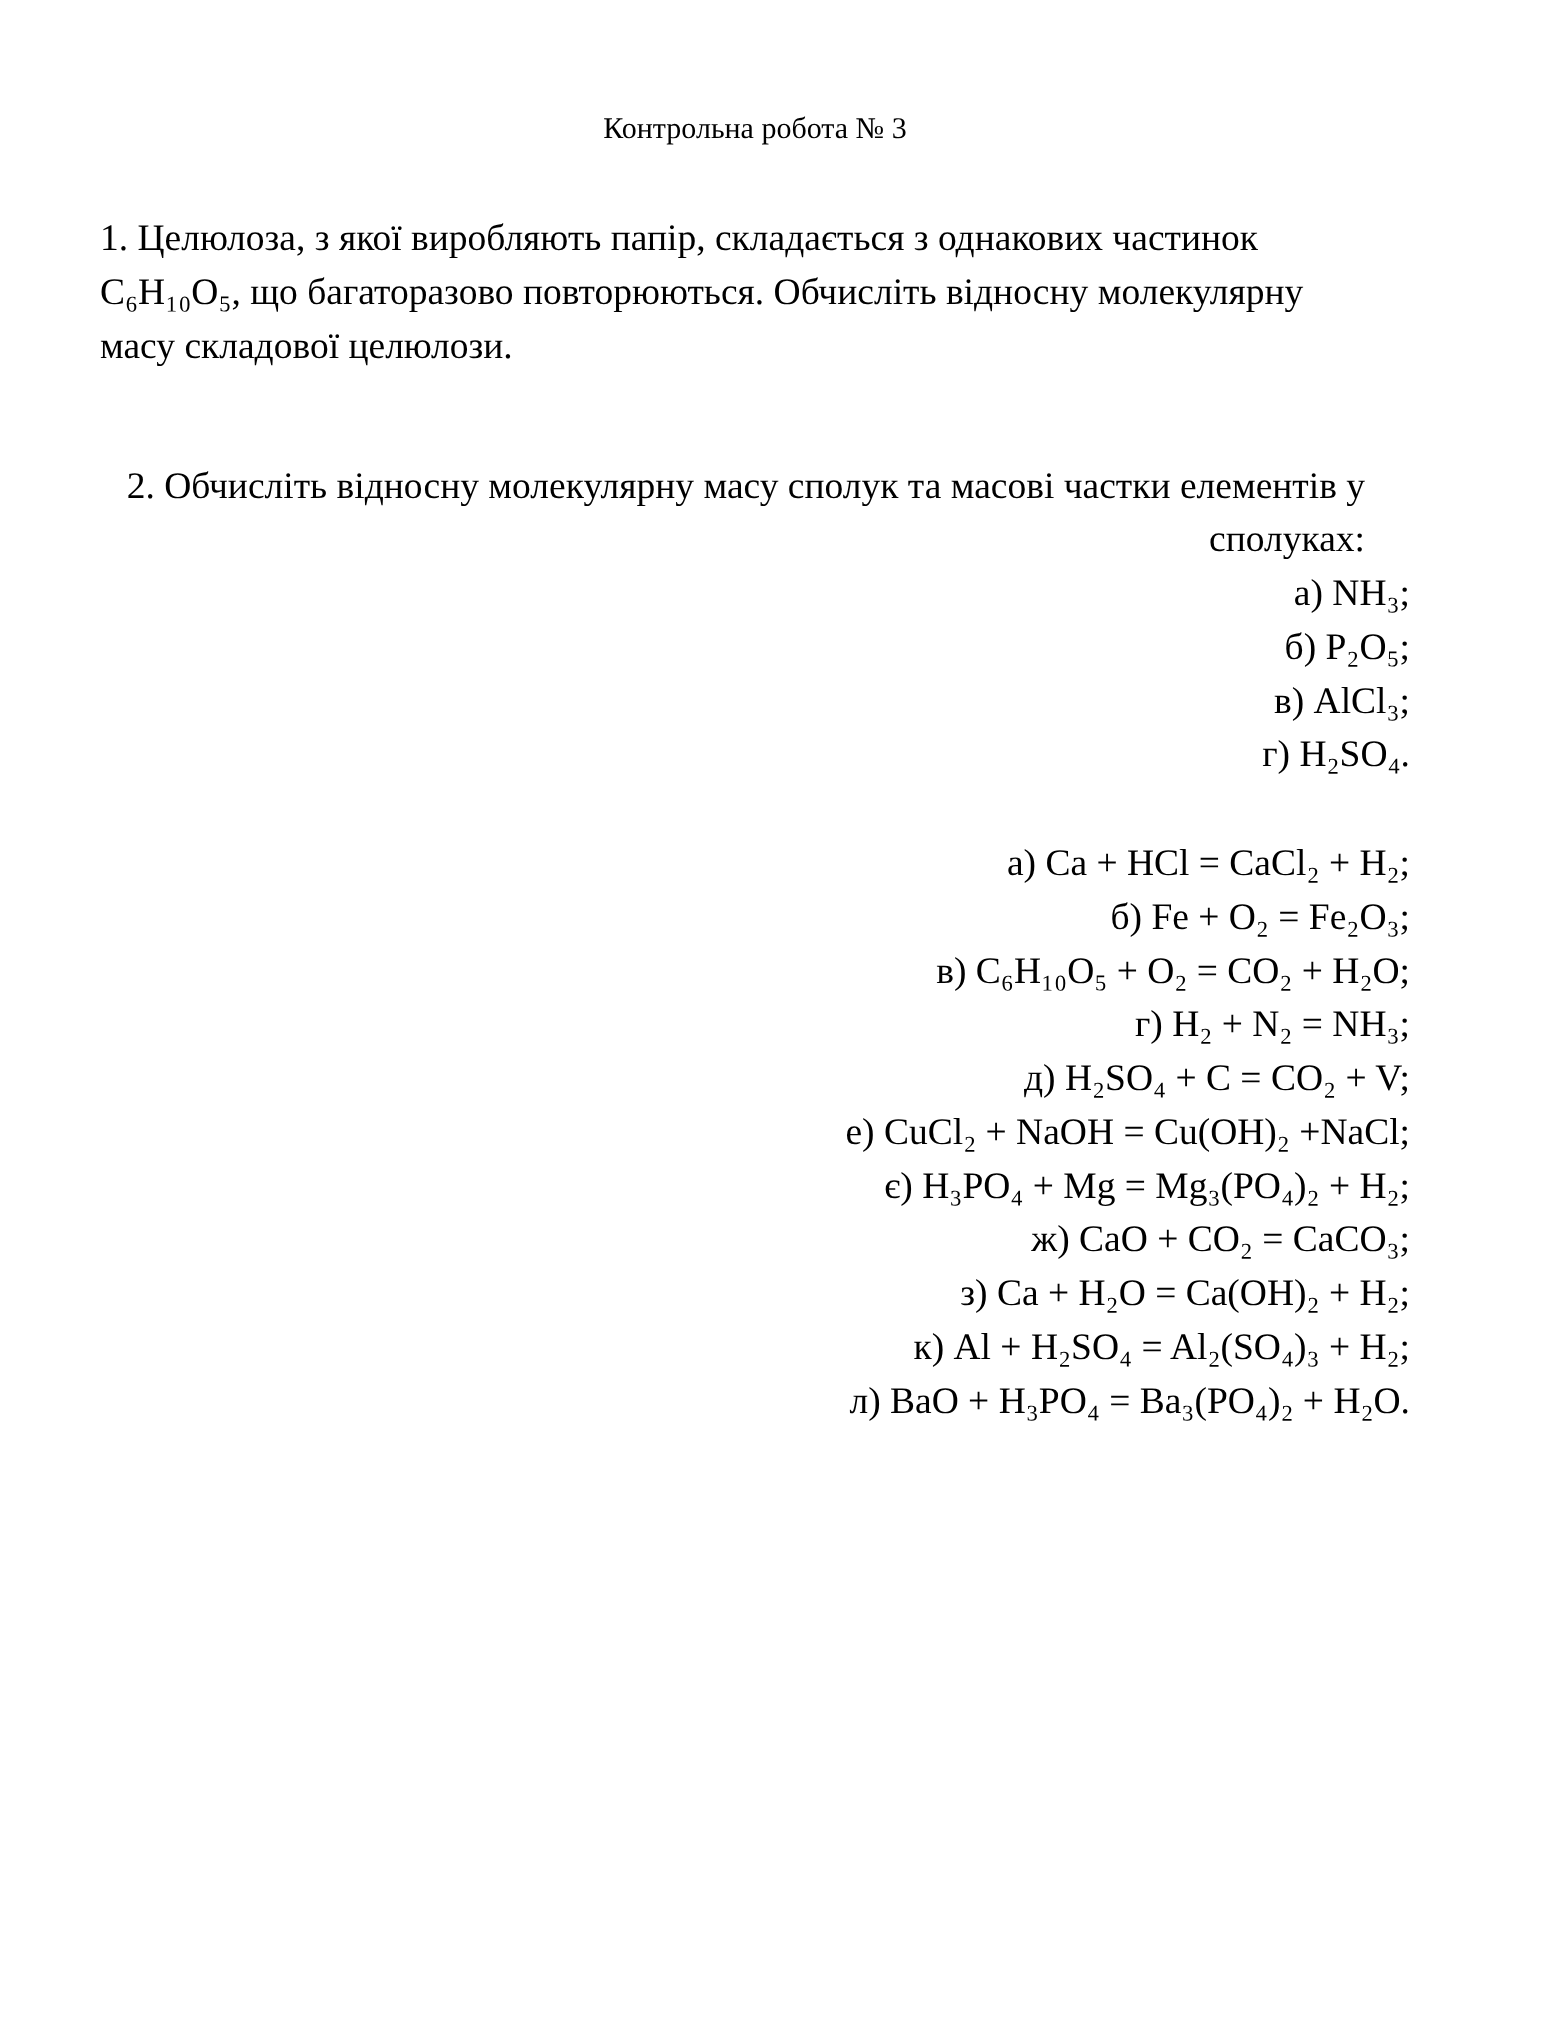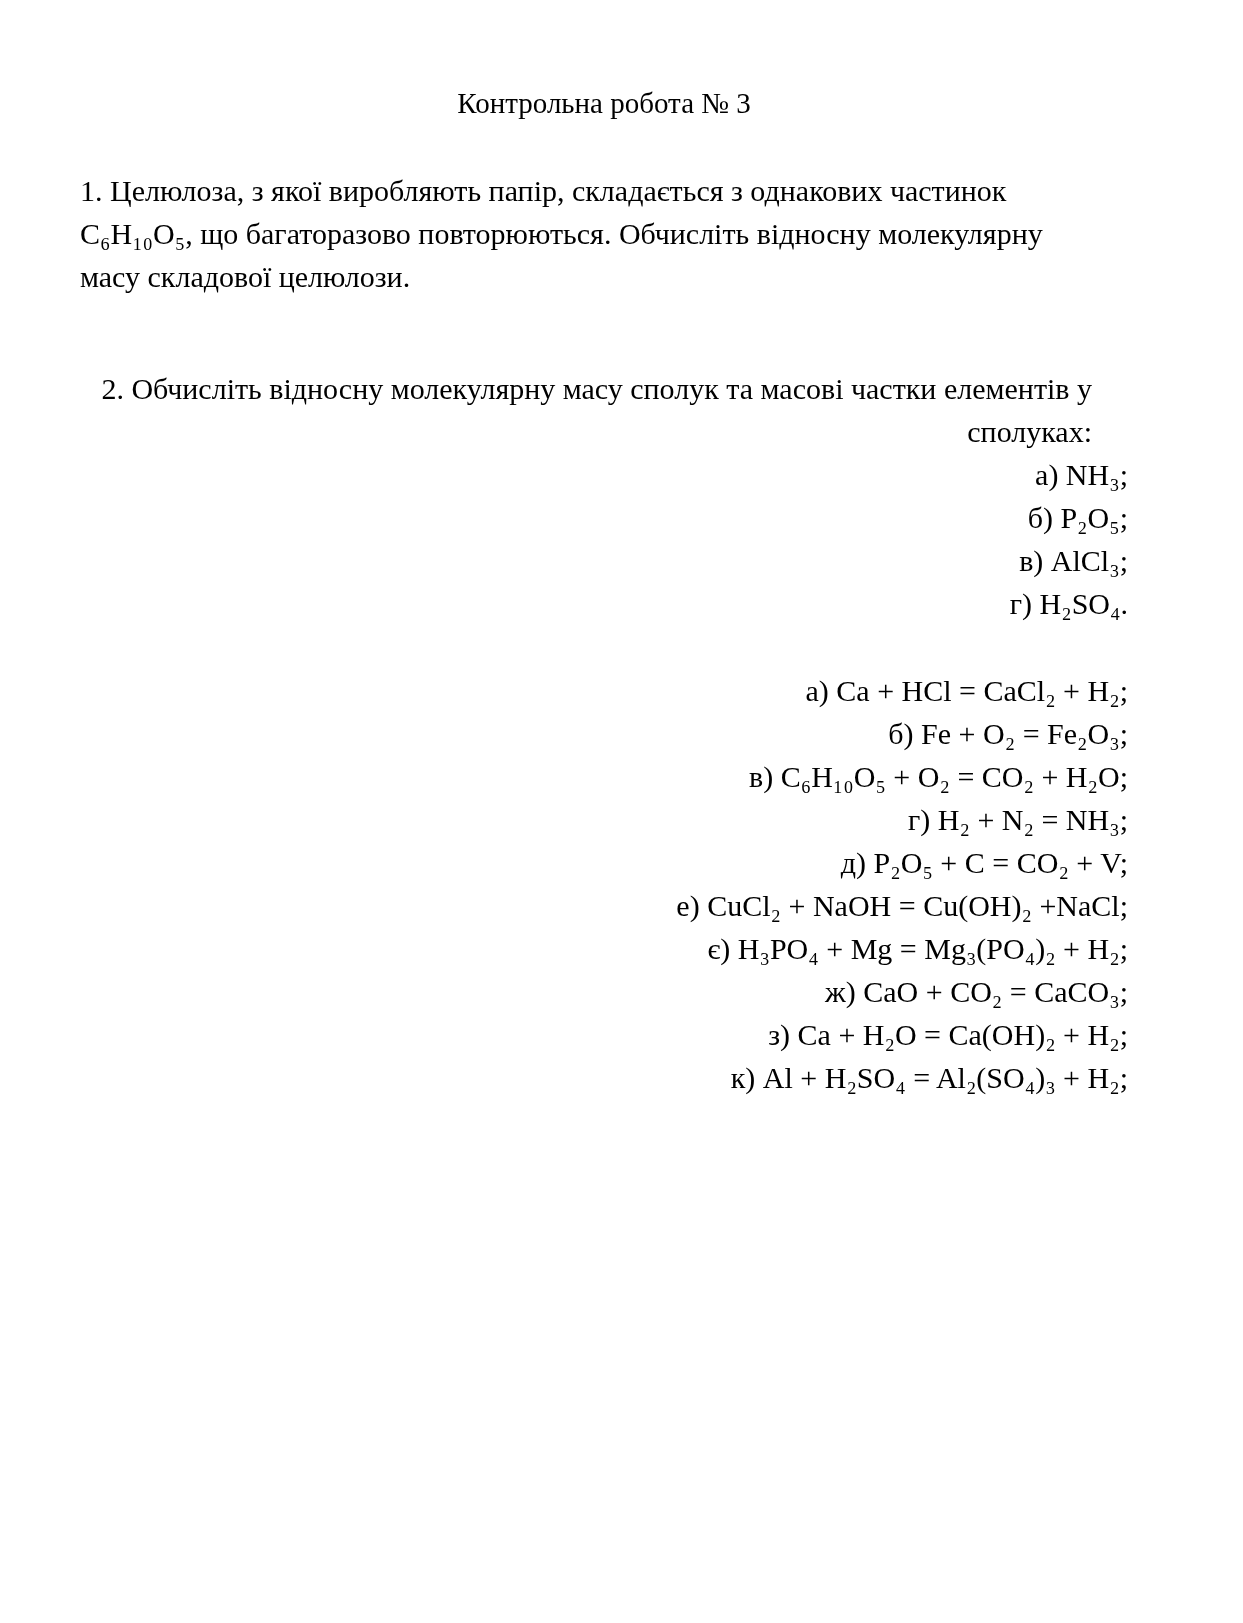--- a/index.html
+++ b/index.html
@@ -14,21 +14,21 @@
     box-sizing: border-box;
     background: #ffffff;
     color: #000000;
     font-family: "Liberation Serif", "DejaVu Serif", serif;
     font-size: 30px;
     line-height: 43px;
     padding: 82px 115px 0 80px;
     overflow: hidden;
   }
   .title {
-    font-size: 29px;
+    font-size: 24px;
     font-weight: 400;
     text-align: center;
     margin: 0 0 44px 0;
   }
   .para {
     margin: 0 0 69px 0;
     max-width: 1012px;
   }
   .intro {
     margin: 0;
@@ -59,21 +59,22 @@
     <div class="line">б) P₂O₅;</div>
     <div class="line">в) AlCl₃;</div>
     <div class="line">г) H₂SO₄.</div>
   </div>
 
   <div class="block">
     <div class="line">а) Ca + HCl = CaCl₂ + H₂;</div>
     <div class="line">б) Fe + O₂ = Fe₂O₃;</div>
     <div class="line">в) C₆H₁₀O₅ + O₂ = CO₂ + H₂O;</div>
     <div class="line">г) H₂ + N₂ = NH₃;</div>
-    <div class="line">д) P₂O₅ + C = CO₂ + V;</div>
+    <div class="line">д) H₂SO₄ + C = CO₂ + V;</div>
     <div class="line">е) CuCl₂ + NaOH = Cu(OH)₂ +NaCl;</div>
     <div class="line">є) H₃PO₄ + Mg = Mg₃(PO₄)₂ + H₂;</div>
     <div class="line">ж) CaO + CO₂ = CaCO₃;</div>
     <div class="line">з) Ca + H₂O = Ca(OH)₂ + H₂;</div>
     <div class="line">к) Al + H₂SO₄ = Al₂(SO₄)₃ + H₂;</div>
+    <div class="line">л) BaO + H₃PO₄ = Ba₃(PO₄)₂ + H₂O.</div>
   </div>
 
 </div>
 
 </body></html>

